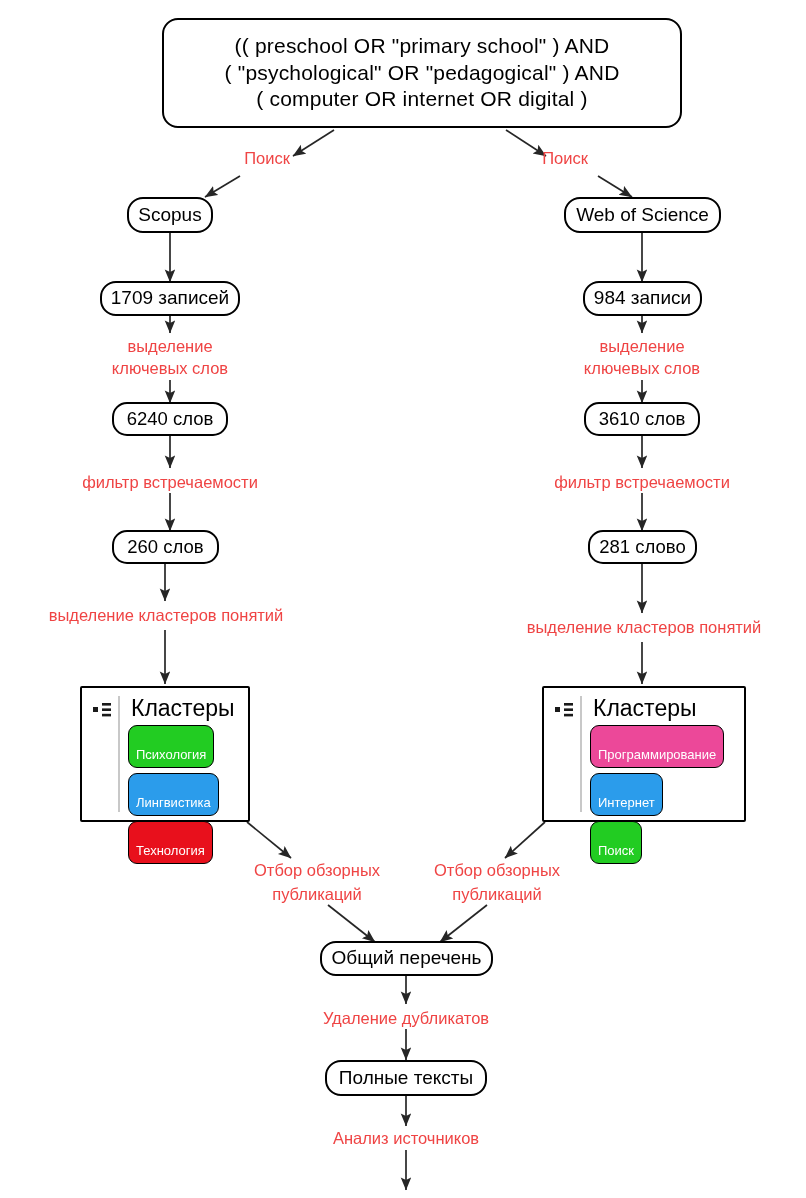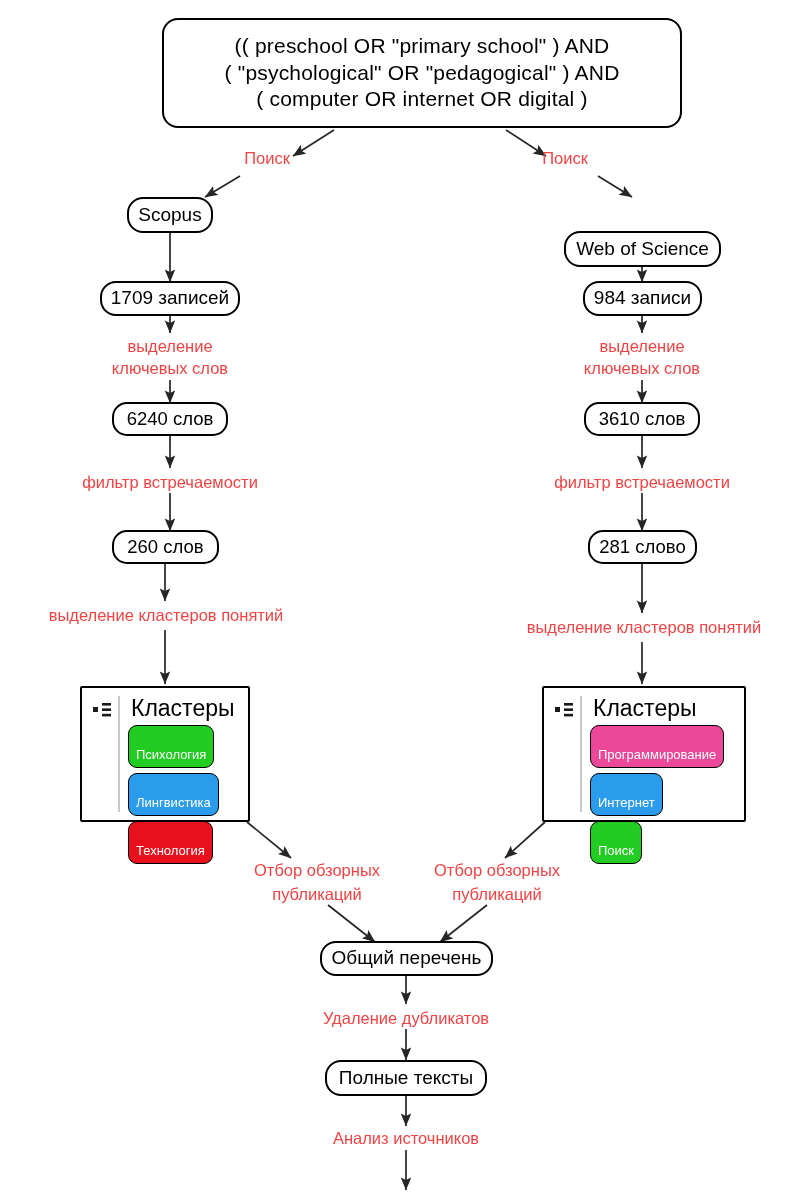--- a/index.html
+++ b/index.html
@@ -180,21 +180,21 @@
   <div class="node node-query" style="left:162px; top:18px; width:520px; height:110px;">
     <span class="qline">(( preschool  OR  "primary school" )  AND</span>
     <span class="qline">( "psychological"  OR  "pedagogical" )  AND</span>
     <span class="qline">( computer  OR  internet  OR  digital )</span>
   </div>
 
   <div class="elabel" style="left:232px; top:148px; width:70px;">Поиск</div>
   <div class="elabel" style="left:530px; top:148px; width:70px;">Поиск</div>
 
   <div class="node node-pill" style="left:127px; top:197px; width:86px; height:36px;">Scopus</div>
-  <div class="node node-pill" style="left:564px; top:197px; width:157px; height:36px;margin-top:34px;">Web of Science</div>
+  <div class="node node-pill" style="left:564px; top:197px; width:157px; height:36px;">Web of Science</div>
 
   <div class="node node-pill" style="left:100px; top:281px; width:140px; height:35px;">1709 записей</div>
   <div class="node node-pill" style="left:583px; top:281px; width:119px; height:35px;">984 записи</div>
 
   <div class="elabel two" style="left:100px; top:336px; width:140px;">выделение</div>
   <div class="elabel two" style="left:85px; top:358px; width:170px;">ключевых слов</div>
   <div class="elabel two" style="left:572px; top:336px; width:140px;">выделение</div>
   <div class="elabel two" style="left:557px; top:358px; width:170px;">ключевых слов</div>
 
   <div class="node node-small" style="left:112px; top:402px; width:116px; height:34px;">6240 слов</div>

